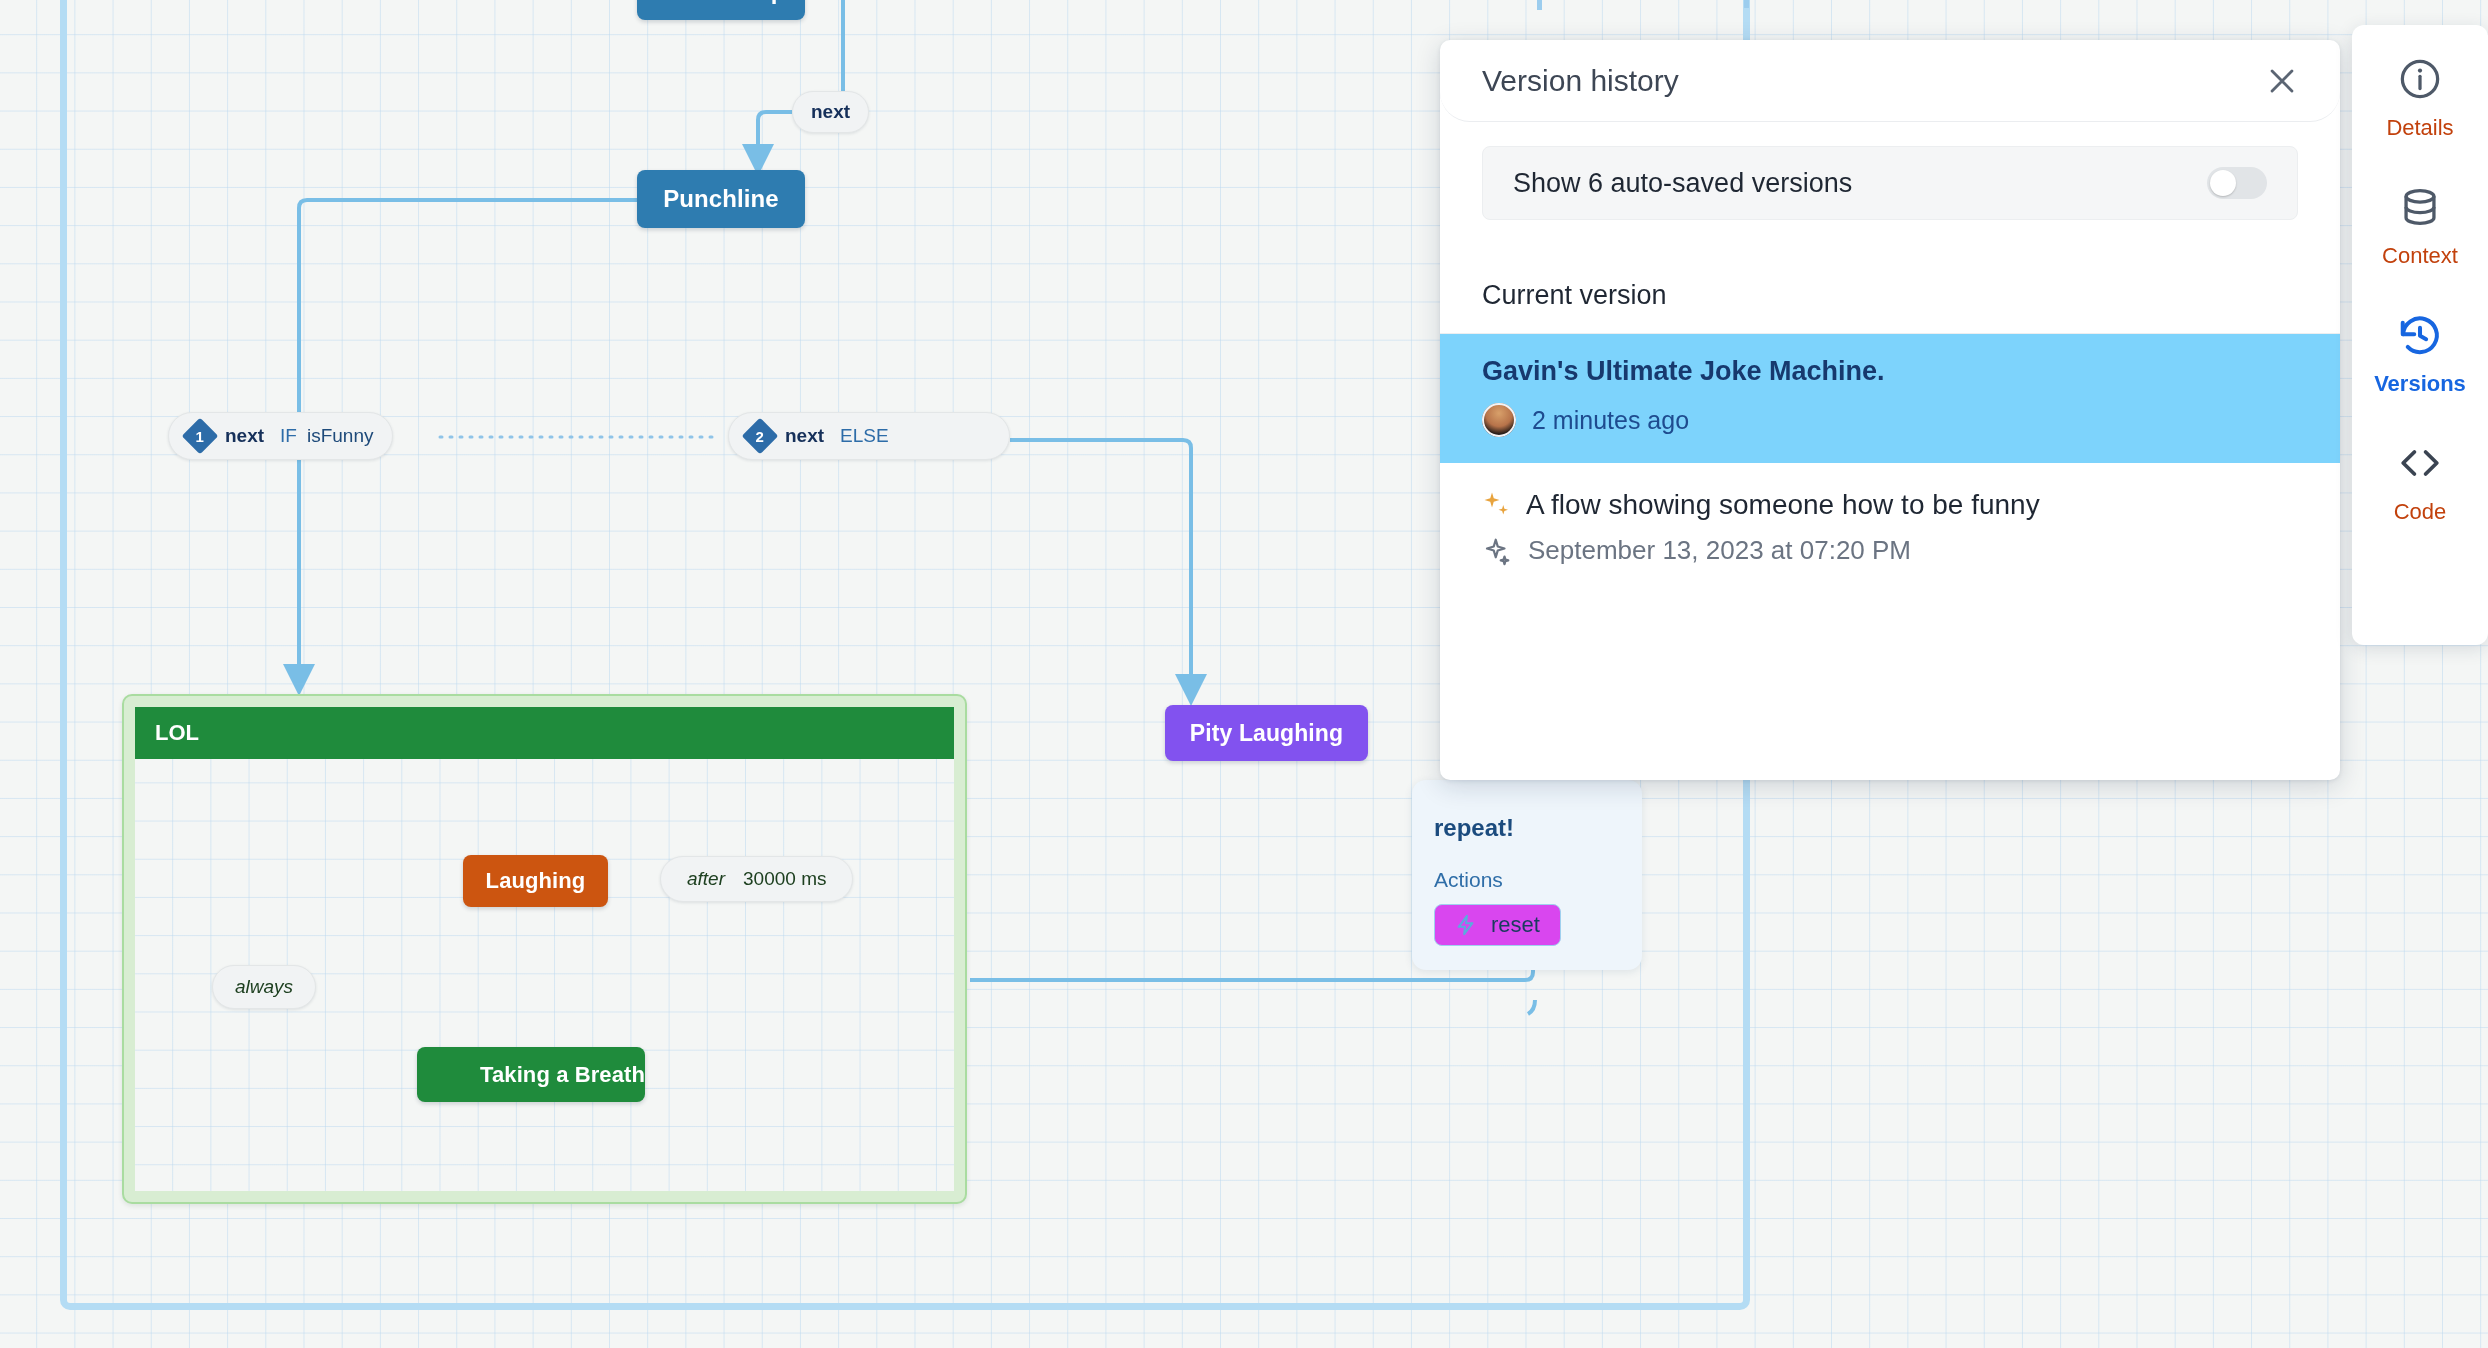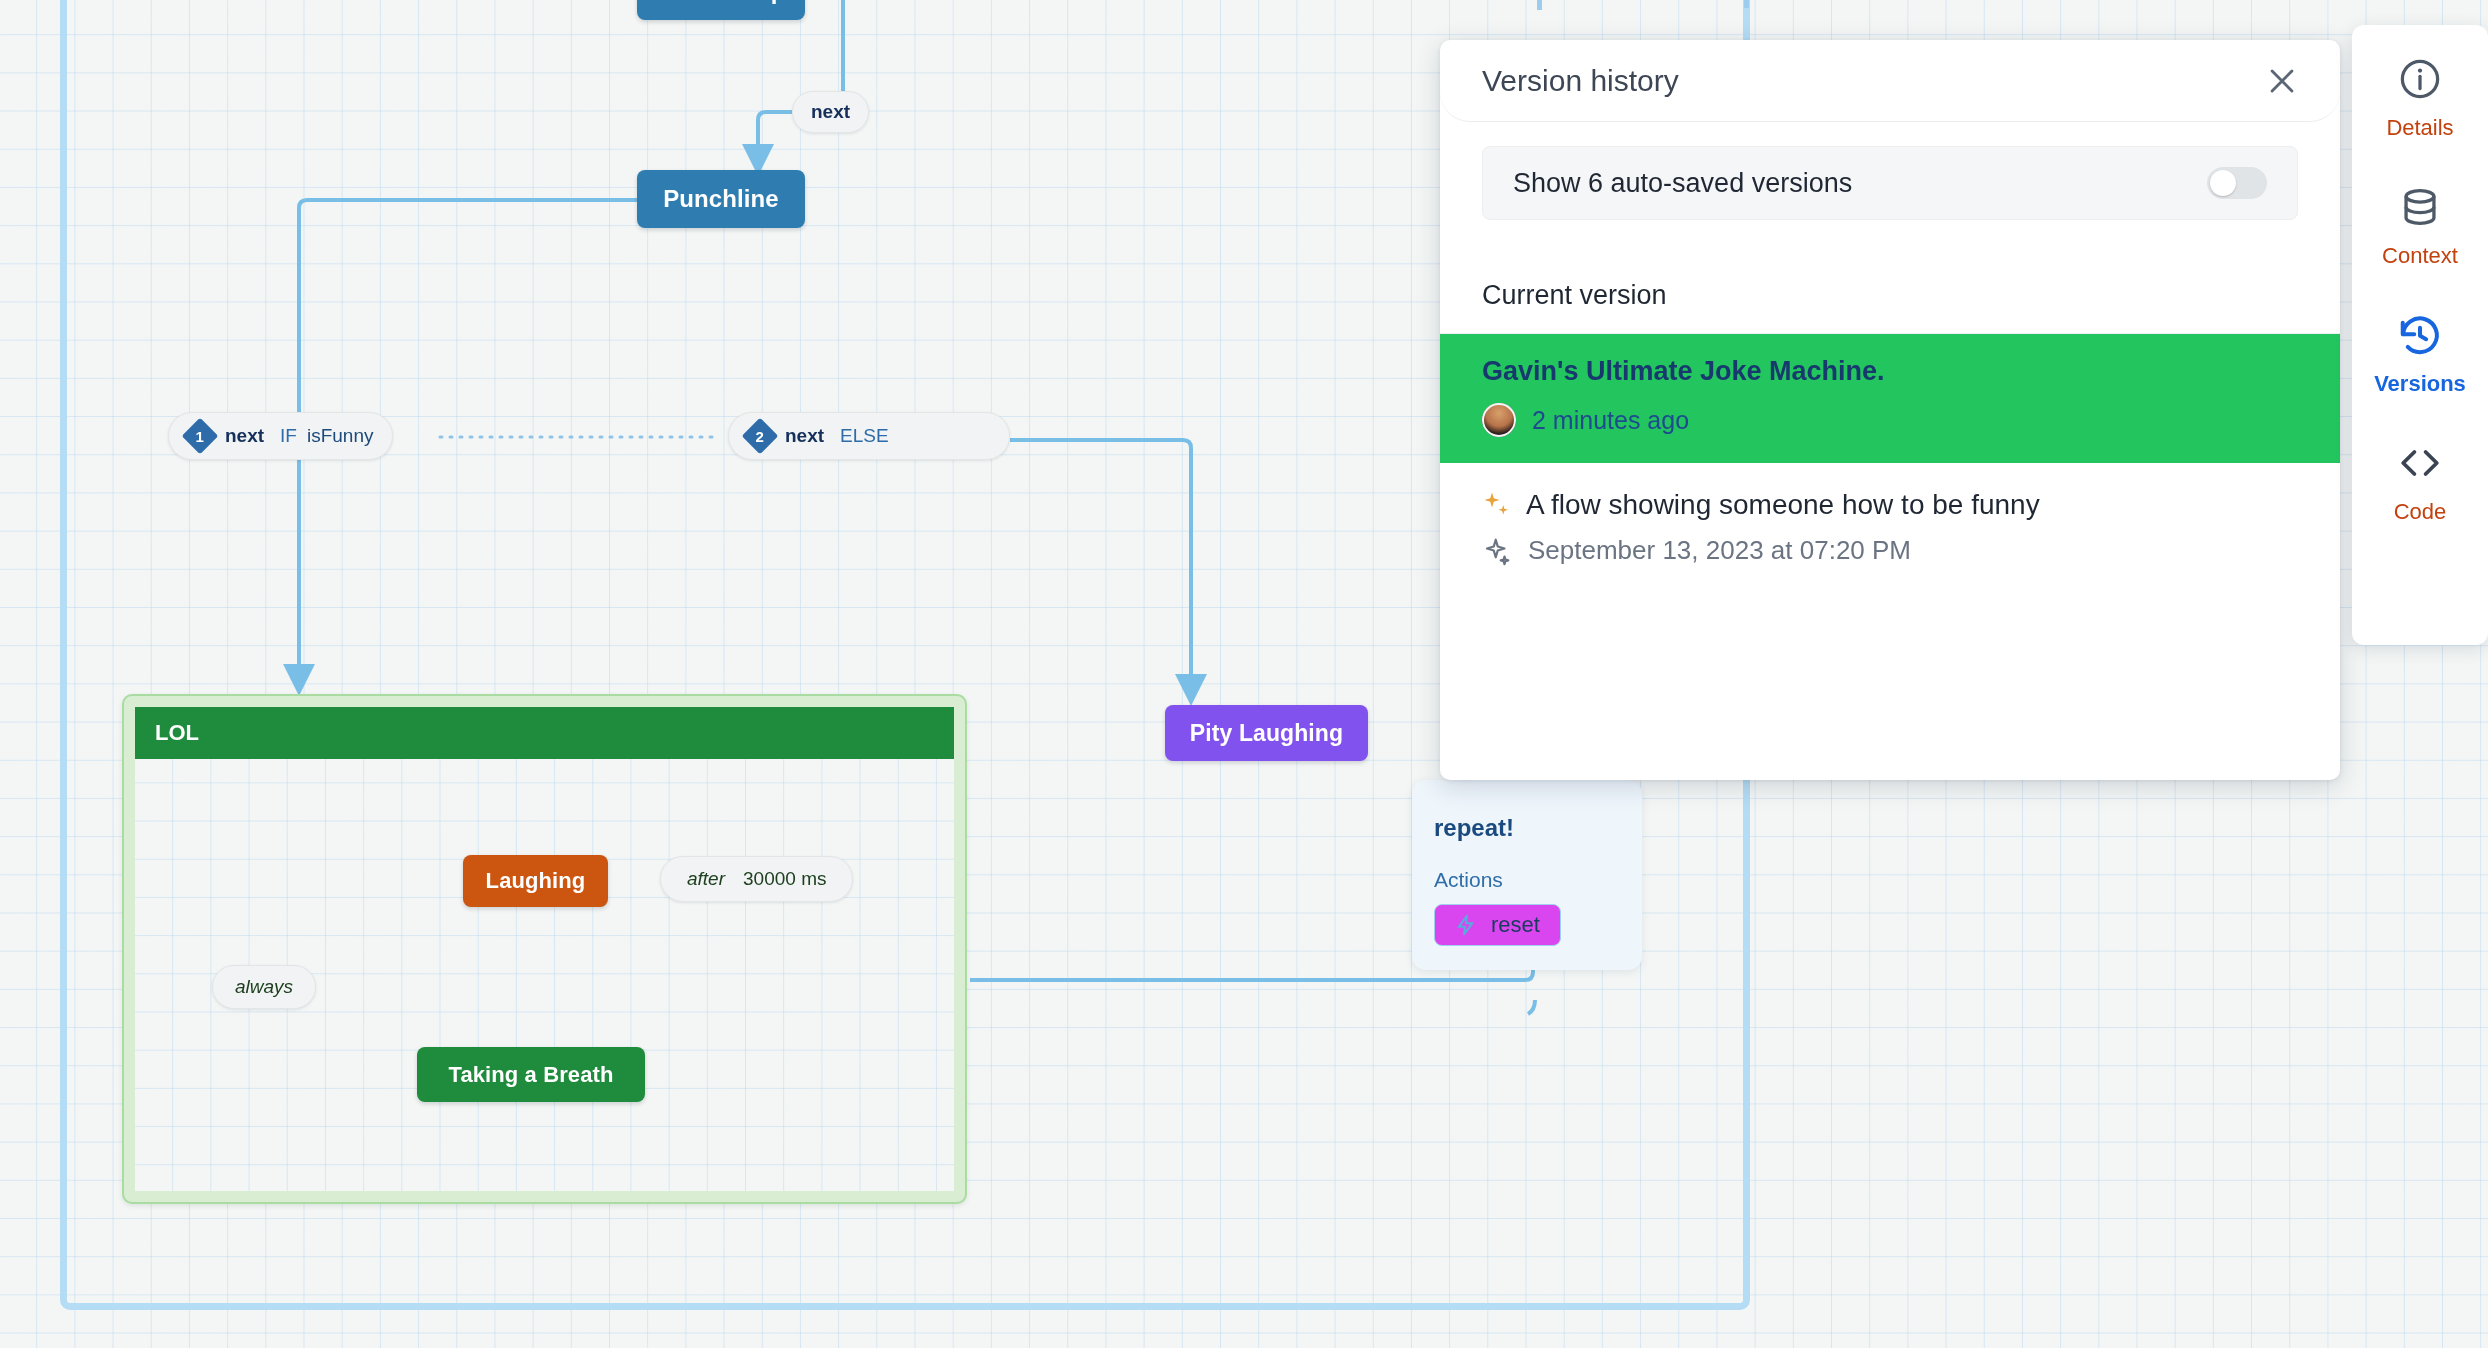--- a/index.html
+++ b/index.html
@@ -160,21 +160,21 @@
     width: 26px; height: 26px; border-radius: 50%;
     background: #ffffff; box-shadow: 0 1px 2px rgba(0,0,0,0.2);
   }
 
   .current-version {
     margin: 60px 42px 22px 42px;
     font-size: 27px; color: #1f2733;
   }
   .vlist { border-top: 1px solid #eceef0; }
   .vitem { padding: 22px 42px 26px 42px; }
-  .vitem.selected { background: #22c55e; }
+  .vitem.selected { background: #7dd3fc; }
   .vitem .vtitle {
     font-size: 27px; font-weight: bold; color: #17396e; margin-bottom: 16px;
   }
   .vitem .vmeta { display: flex; align-items: center; gap: 16px; }
   .vitem .vmeta .vtime { font-size: 25px; color: #1e4b8f; }
   .vitem .vtitle-row { display: flex; align-items: center; gap: 14px; }
   .vitem .vtitle-plain { font-size: 28px; color: #1f2733; }
   .vitem .vmeta-plain { font-size: 26px; color: #6b7482; }
   .avatar {
     width: 34px; height: 34px; border-radius: 50%;
@@ -302,21 +302,21 @@
       <div class="group-inner"></div>
       <div class="group-header">
         <span>LOL</span>
       </div>
     </div>
 
     <div class="node orange" style="left:463px; top:855px; width:145px; height:52px; font-size:22px;">
       <span>Laughing</span>
     </div>
 
-    <div class="node green" style="left:417px; top:1047px; width:228px; height:55px; font-size:22px;">
+    <div class="node green" style="left:417px; top:1047px; width:228px; height:55px; font-size:22px;justify-content:flex-end;">
       <span>Taking a Breath</span>
     </div>
 
     <div class="pill" style="left:212px; top:965px; height:44px; padding:0 22px;">
       <span class="ev-it">always</span>
     </div>
 
     <div class="pill" style="left:660px; top:856px; height:46px; padding:0 26px;">
       <span class="ev-it">after</span>
       <span class="num">30000 ms</span>

